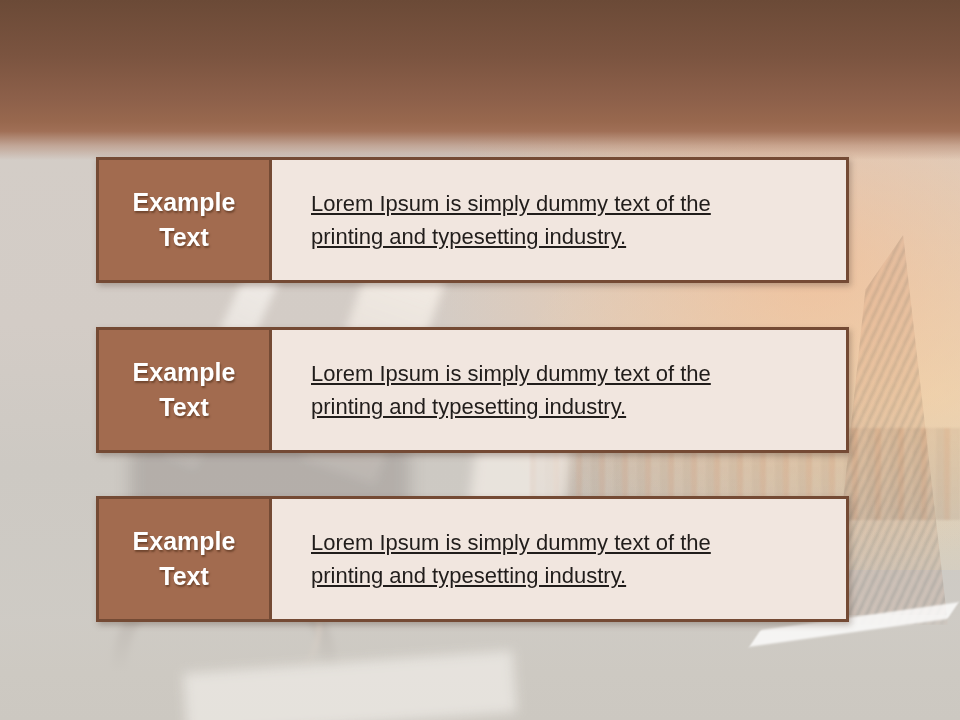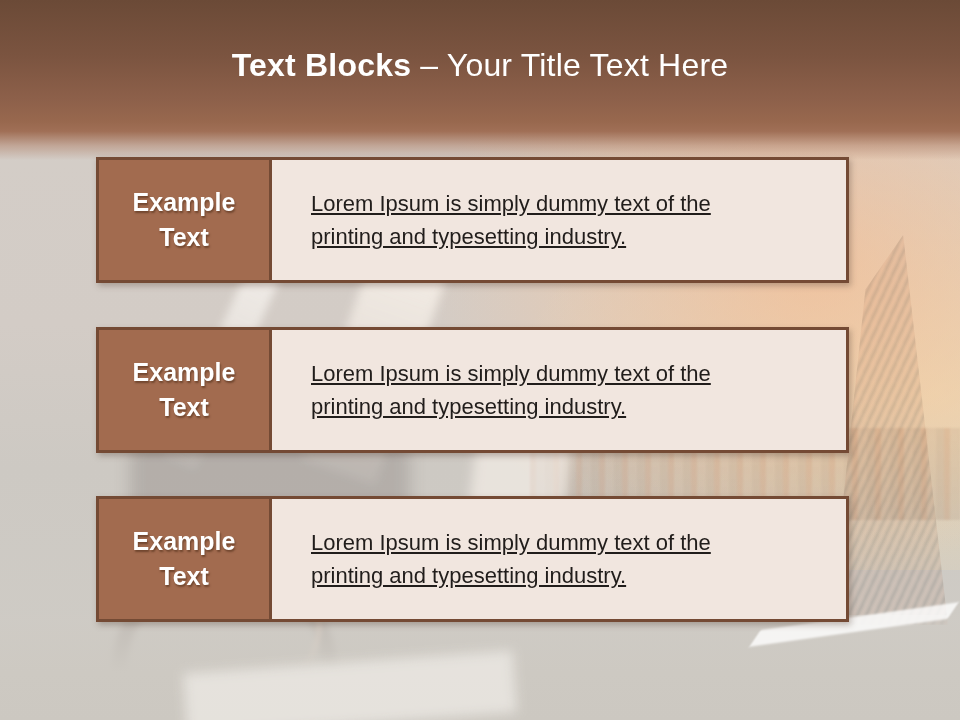--- a/index.html
+++ b/index.html
@@ -168,24 +168,20 @@
     <div class="car-body"></div>
     <div class="car-wheel"></div>
     <div class="wheel-highlight"></div>
     <div class="road"></div>
     <div class="road-marking"></div>
     <div class="road-patch"></div>
   </div>
 
   <div class="header"></div>
 
-  <div class="title">
-    <span class="t-bold">Text Blocks</span>
-    <span class="t-rest">– Your Title Text Here</span>
-  </div>
 
   <div class="block block-1">
     <div class="label-box">Example
 Text</div>
     <div class="body-box">Lorem Ipsum is simply dummy text of the
 printing and typesetting industry.</div>
   </div>
 
   <div class="block block-2">
     <div class="label-box">Example

